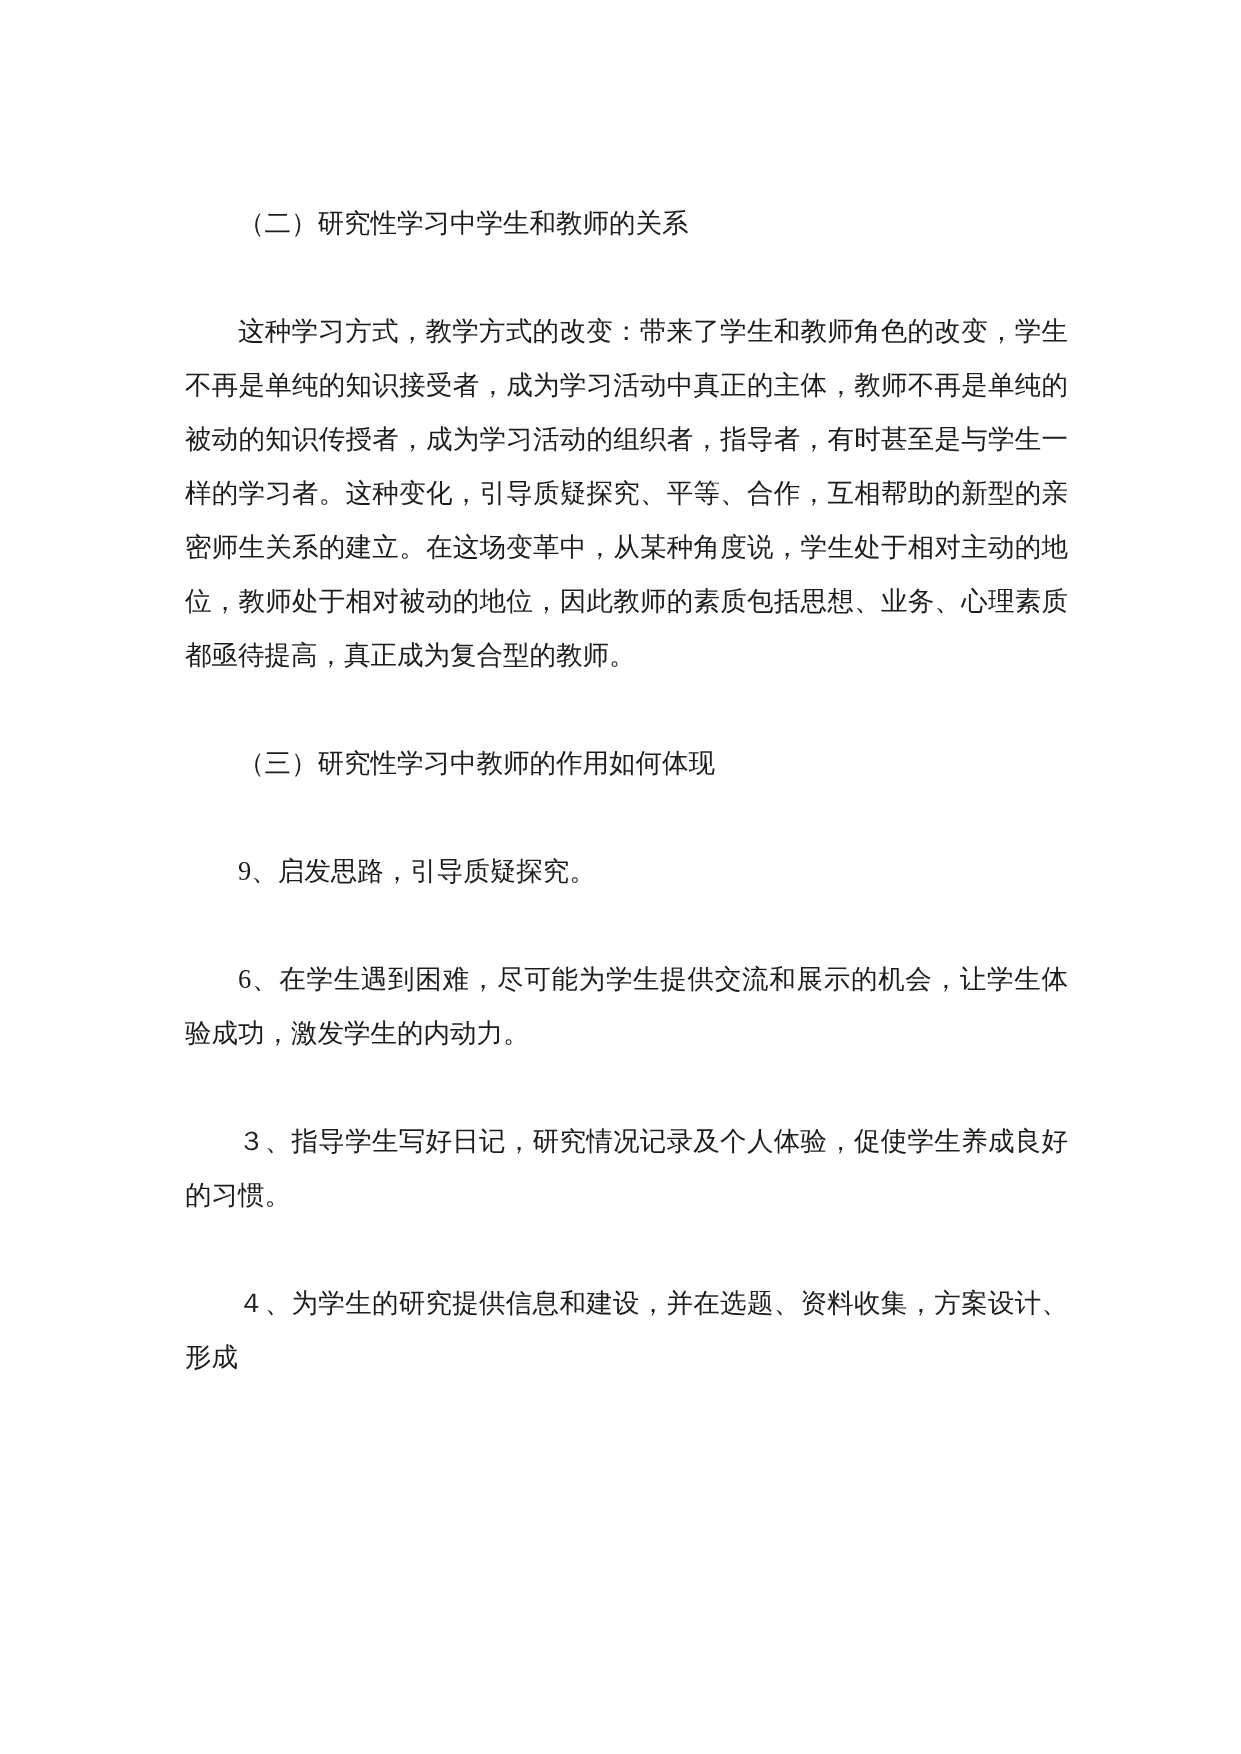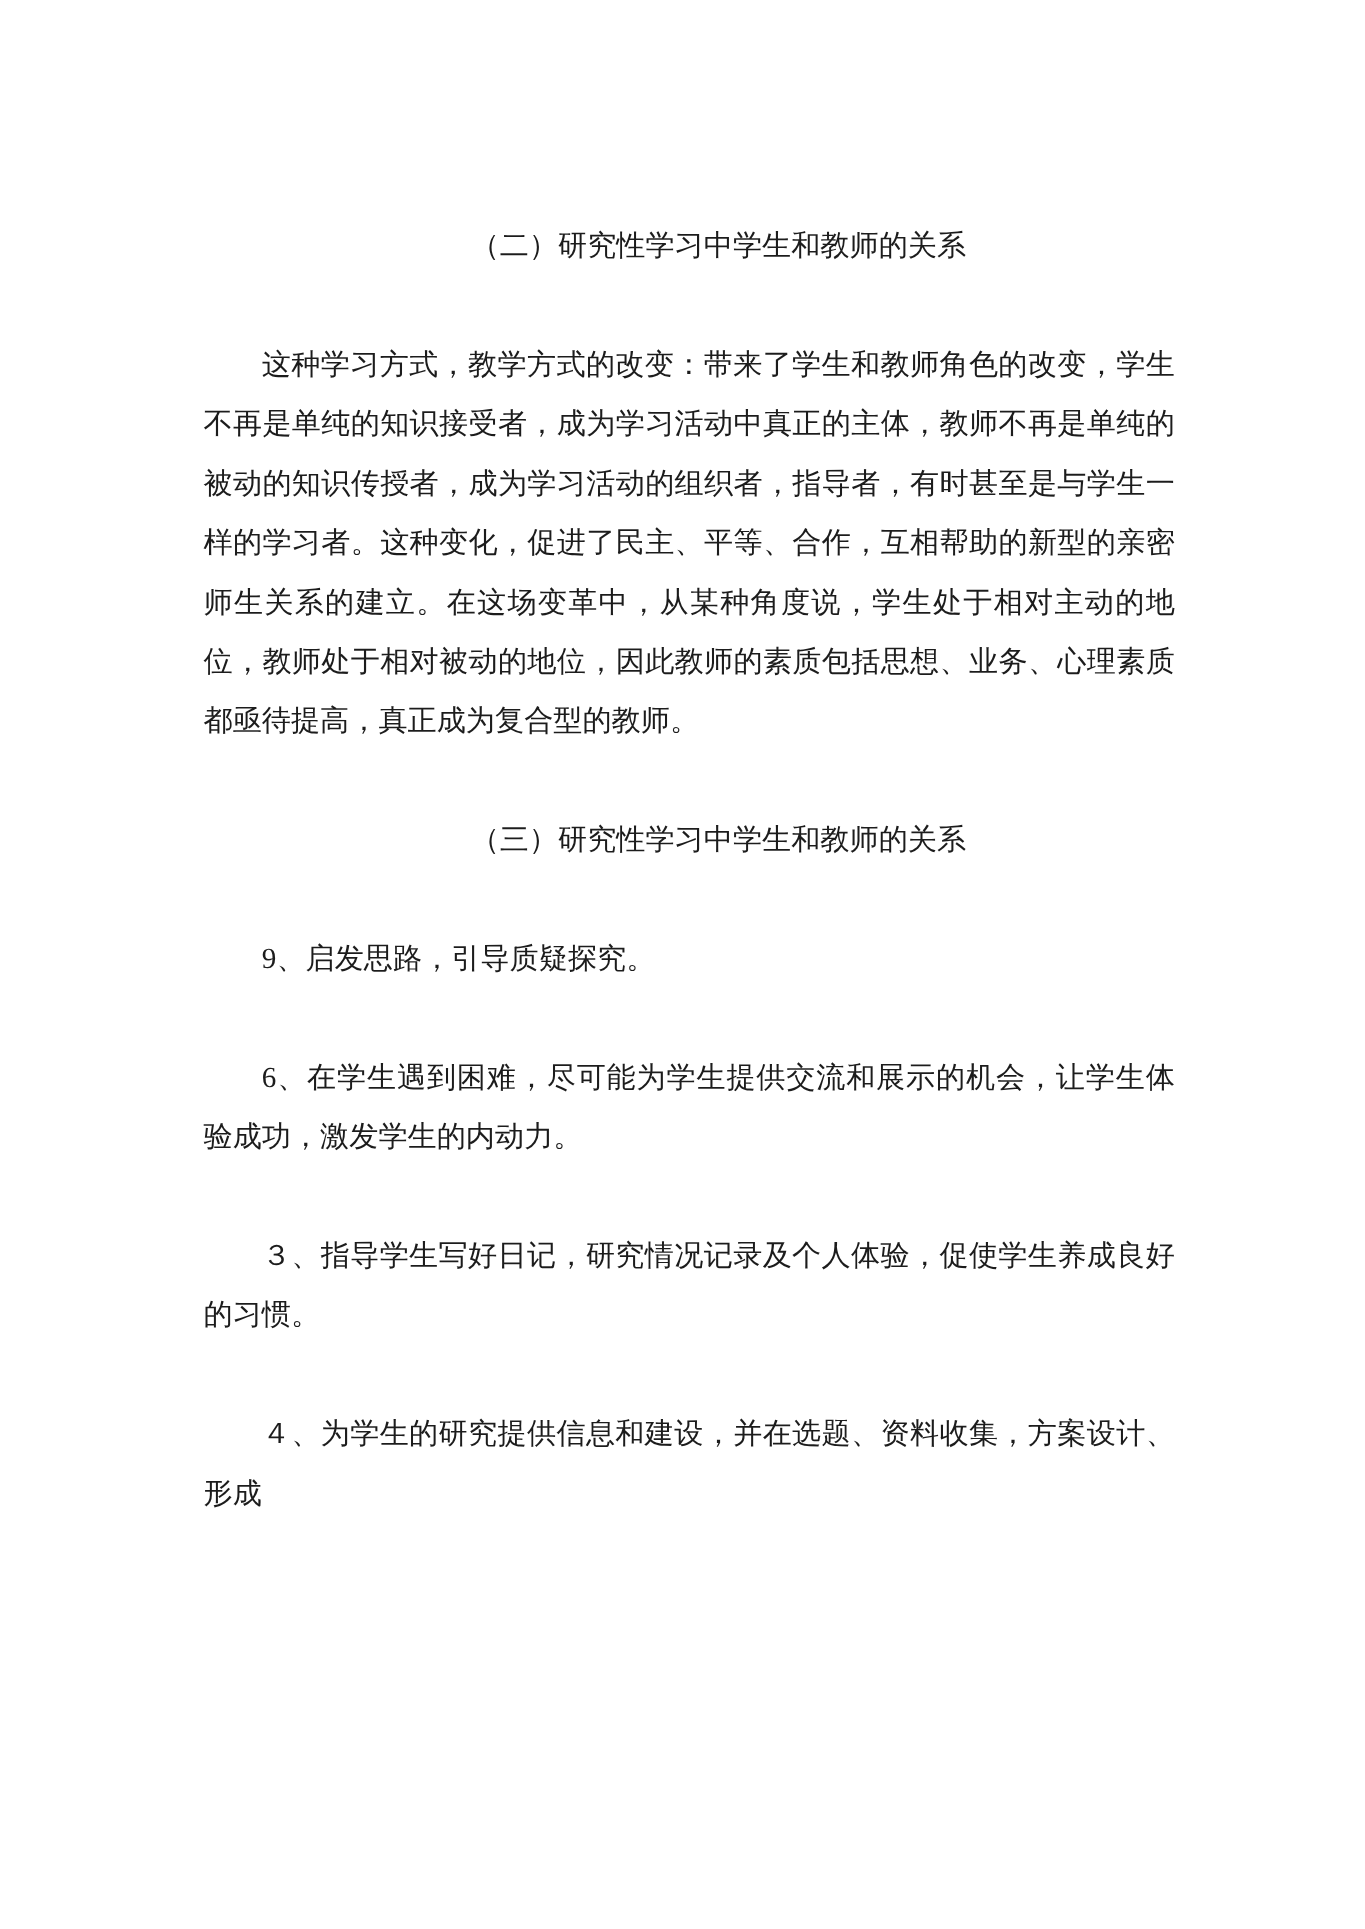--- a/index.html
+++ b/index.html
@@ -25,27 +25,27 @@
     text-indent: 2em;
     text-align: justify;
     text-justify: inter-character;
     word-break: break-all;
     overflow-wrap: break-word;
   }
   .block:last-child {
     margin-bottom: 0;
   }
   .heading {
-    text-align: center;
+    text-align: left;
   }
 </style>
 </head>
 <body>
 
 <div class="page">
   <p class="block heading">（二）研究性学习中学生和教师的关系</p>
-  <p class="block">这种学习方式，教学方式的改变：带来了学生和教师角色的改变，学生不再是单纯的知识接受者，成为学习活动中真正的主体，教师不再是单纯的被动的知识传授者，成为学习活动的组织者，指导者，有时甚至是与学生一样的学习者。这种变化，促进了民主、平等、合作，互相帮助的新型的亲密师生关系的建立。在这场变革中，从某种角度说，学生处于相对主动的地位，教师处于相对被动的地位，因此教师的素质包括思想、业务、心理素质都亟待提高，真正成为复合型的教师。</p>
-  <p class="block heading">（三）研究性学习中学生和教师的关系</p>
+  <p class="block">这种学习方式，教学方式的改变：带来了学生和教师角色的改变，学生不再是单纯的知识接受者，成为学习活动中真正的主体，教师不再是单纯的被动的知识传授者，成为学习活动的组织者，指导者，有时甚至是与学生一样的学习者。这种变化，引导质疑探究、平等、合作，互相帮助的新型的亲密师生关系的建立。在这场变革中，从某种角度说，学生处于相对主动的地位，教师处于相对被动的地位，因此教师的素质包括思想、业务、心理素质都亟待提高，真正成为复合型的教师。</p>
+  <p class="block heading">（三）研究性学习中教师的作用如何体现</p>
   <p class="block">9、启发思路，引导质疑探究。</p>
   <p class="block">6、在学生遇到困难，尽可能为学生提供交流和展示的机会，让学生体验成功，激发学生的内动力。</p>
   <p class="block">３、指导学生写好日记，研究情况记录及个人体验，促使学生养成良好的习惯。</p>
   <p class="block">４、为学生的研究提供信息和建设，并在选题、资料收集，方案设计、形成</p>
 </div>
 
 </body></html>

